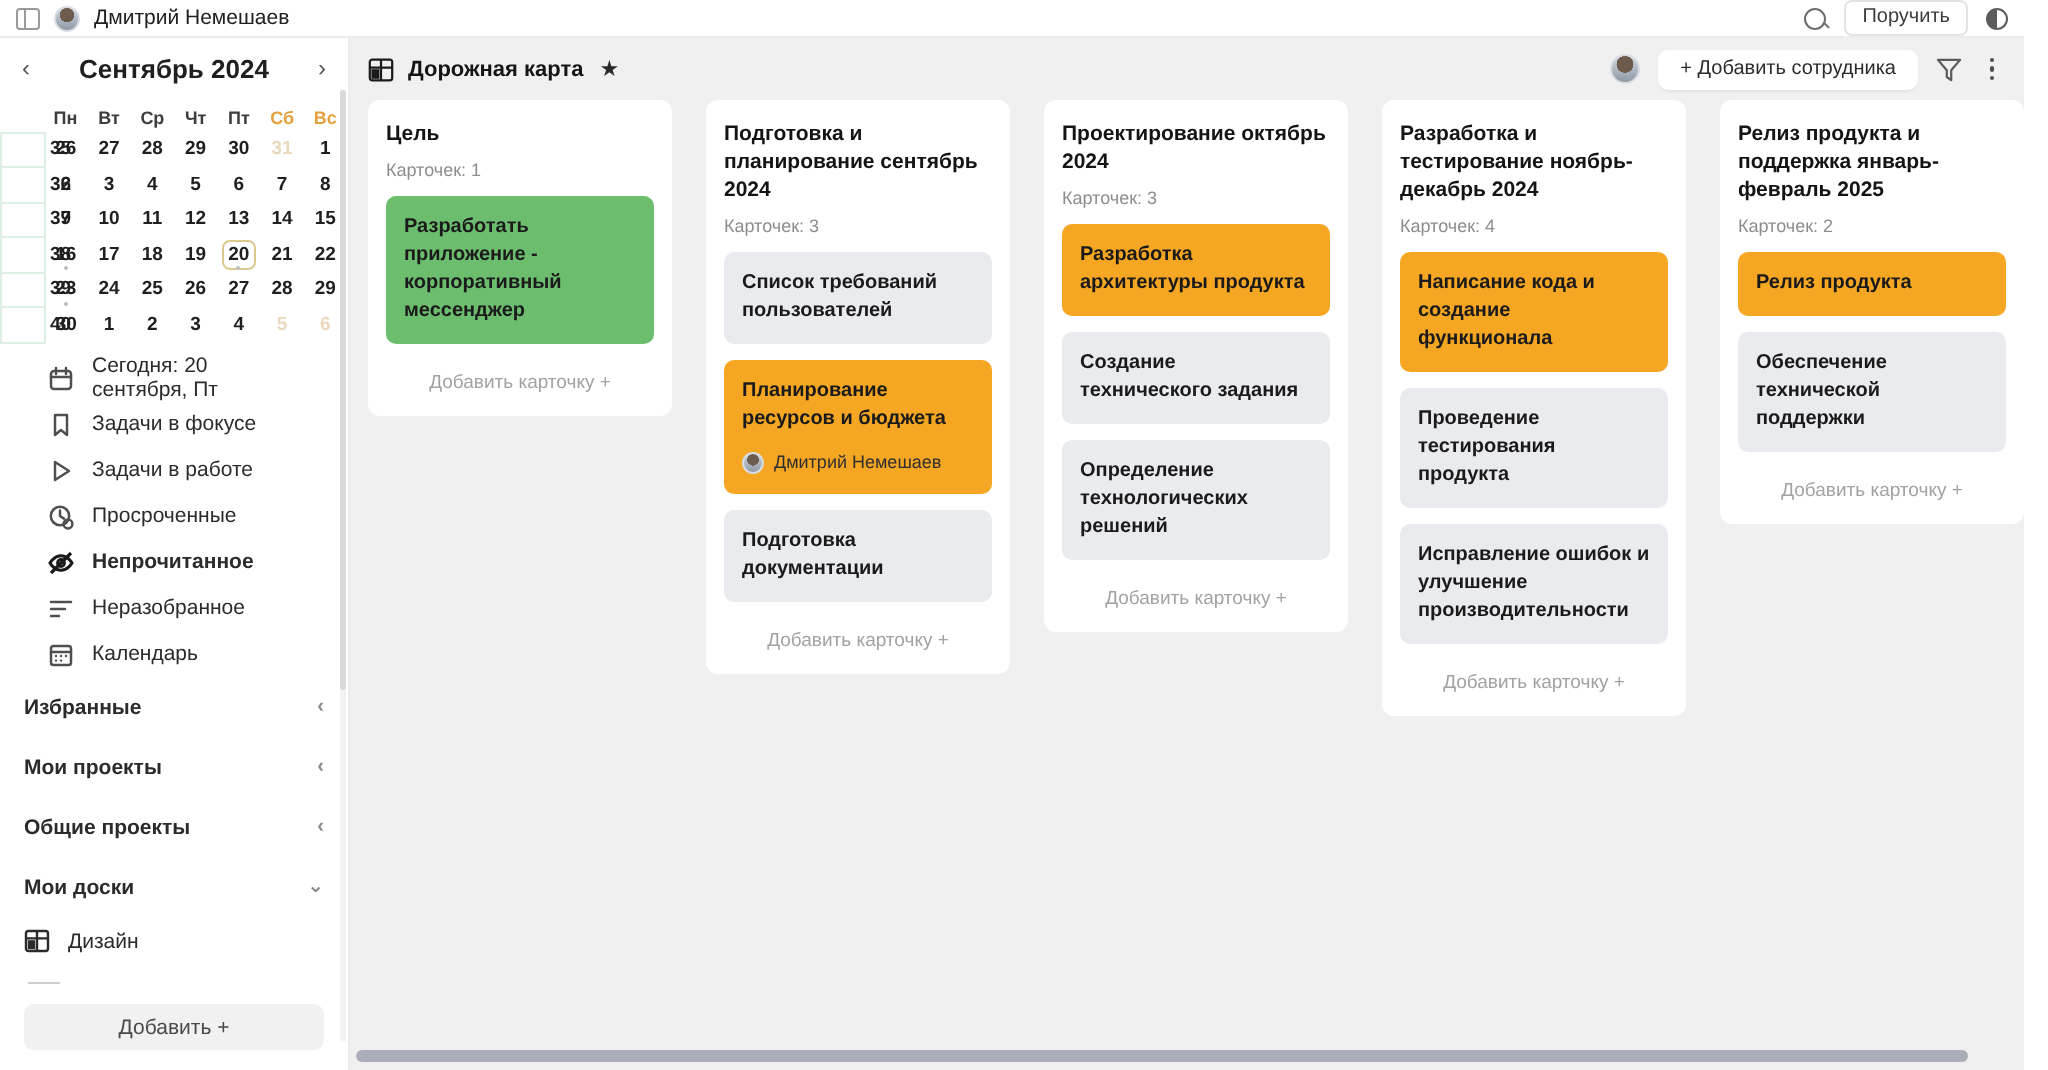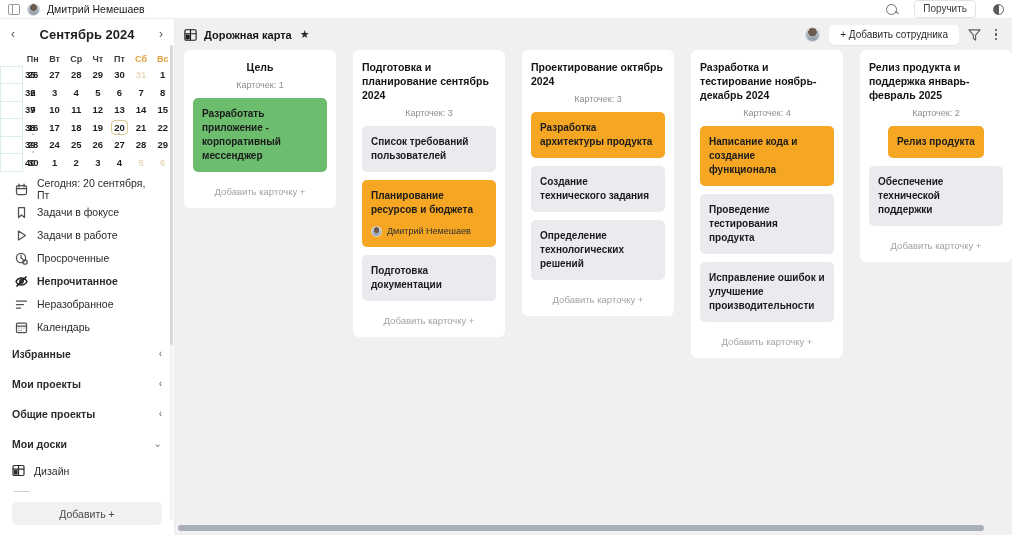--- a/index.html
+++ b/index.html
@@ -22,21 +22,21 @@
     position:relative;
   }
   .panel-ico:after{content:"";position:absolute;left:3px;top:0;bottom:0;width:1px;background:#9a9a9a;}
   .avatar {
     width:13px;height:13px;border-radius:50%;
     background:radial-gradient(circle at 50% 32%, #6d5c4d 0 38%, transparent 39%),
                linear-gradient(#cfd6de,#8f9aa6);
     border:1px solid #d8dde3; overflow:hidden; flex:0 0 13px;
   }
   .tb-user { font-size:10.5px; color:#202020; }
-  .tb-right { margin-left:auto; display:flex; align-items:center; gap:17px; }
+  .tb-right { margin-left:auto; display:flex; align-items:center; gap:9px; }
   .mag {
     width:11px;height:11px;border:1.3px solid #6e6e6e;border-radius:50%;position:relative;
   }
   .mag:after{content:"";position:absolute;width:4px;height:1.3px;background:#6e6e6e;
     right:-3px;bottom:0px;transform:rotate(45deg);}
   .btn-assign {
     border:1px solid #e3e3e3; border-radius:4px; background:#fff;
     font-size:10px; color:#3c3c3c; padding:2px 8px; line-height:12px;
     font-family:inherit;
   }
@@ -73,21 +73,21 @@
   td.today span {
     display:inline-block; min-width:15px; padding:1px 2px;
     border:1px solid #dcc990; border-radius:4px;
   }
   td.dot { position:relative; }
   td.dot:after{content:"";position:absolute;left:50%;bottom:1px;width:2px;height:2px;
     border-radius:50%;background:#bdbdbd;transform:translateX(-50%);}
 
   .nav { margin-top:6px; }
   .nav-item {
-    display:flex; align-items:center; gap:9px; height:23px; padding:0 15px;
+    display:flex; align-items:center; gap:9px; height:23px; padding:0 24px;
     font-size:10.5px; color:#2b2b2b;
   }
   .nav-item.bold { font-weight:bold; }
   .ico { width:13px; height:13px; flex:0 0 13px; display:block; }
 
   .sec {
     display:flex; align-items:center; height:30px; padding:0 12px;
     font-size:10.5px; color:#2b2b2b; font-weight:bold;
   }
   .sec .sp { margin-left:auto; font-size:10px; color:#8a8a8a; }
@@ -120,21 +120,21 @@
     box-shadow:0 1px 1px rgba(0,0,0,.05);
   }
   .funnel { width:13px;height:12px; }
   .kebab { width:12px; display:flex; flex-direction:column; align-items:center; gap:2px; }
   .kebab i { width:2.5px;height:2.5px;border-radius:50%;background:#4d4d4d;display:block; }
 
   .board-area { flex:1; position:relative; overflow:hidden; padding:0 0 0 9px; }
   .columns { display:flex; gap:17px; align-items:flex-start; height:100%; }
   .col {
     width:152px; flex:0 0 152px; background:#fff; border-radius:6px;
-    padding:10px 9px 8px; display:flex; flex-direction:column;align-items:center;
+    padding:10px 9px 8px; display:flex; flex-direction:column;
   }
   .col-title { font-size:10.5px; font-weight:bold; line-height:14px; color:#141414; }
   .col-count { font-size:9px; color:#8d8d8d; margin-top:6px; margin-bottom:8px; }
   .card {
     border-radius:5px; padding:9px 9px 9px; margin-bottom:8px;
     font-size:10px; line-height:14px; color:#1a1a1a; font-weight:bold;
     background:#e9ebef;
   }
   .card.green  { background:#6cbd6e; }
   .card.orange { background:#f5a623; }

